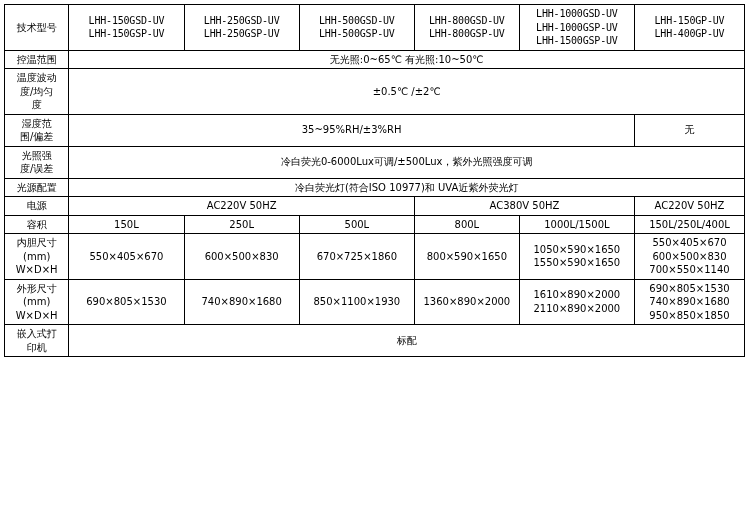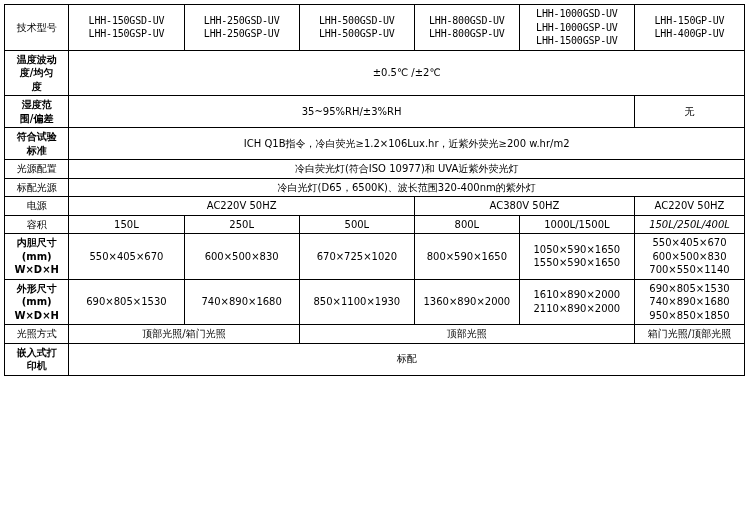--- a/index.html
+++ b/index.html
@@ -38,31 +38,29 @@
     margin-top: 28px;
   }
   td.nowrapcell {
     white-space: nowrap;
   }
   .mline {
     display: block;
   }
   .tiny {
     font-size: 9px;
-    font-style: italic;
   }
   td.modelcell {
     font-family: "DejaVu Sans Mono", "Liberation Mono", monospace;
     font-size: 9.5px;
     line-height: 1.5;
     letter-spacing: -0.2px;
   }
   td.l-tall {
     line-height: 1.15;
-    font-weight: bold;
   }
 </style>
 </head>
 <body>
 
 <table id="spec-table">
   <colgroup>
     <col style="width:62px">
     <col style="width:111px">
     <col style="width:111px">
@@ -95,58 +93,58 @@
       <span class="mline">LHH-1000GSD-UV</span>
       <span class="mline">LHH-1000GSP-UV</span>
       <span class="mline">LHH-1500GSP-UV</span>
     </td>
     <td class="modelcell">
       <span class="mline">LHH-150GP-UV</span>
       <span class="mline">LHH-400GP-UV</span>
     </td>
   </tr>
 
+  <tr>
+    <td class="label">控温范围</td>
+    <td colspan="6">无光照:0~65℃  有光照:10~50℃</td>
+  </tr>
 
   <tr>
     <td class="label l-tall">
       <span class="mline">温度波动</span>
       <span class="mline">度/均匀</span>
       <span class="mline">度</span>
     </td>
     <td colspan="6">±0.5℃ /±2℃</td>
   </tr>
 
   <tr>
     <td class="label l-tall">
       <span class="mline">湿度范</span>
       <span class="mline">围/偏差</span>
     </td>
     <td colspan="5">35~95%RH/±3%RH</td>
     <td>无</td>
   </tr>
 
-
-
-  <tr>
-    <td class="label l-tall">
-      <span class="mline">符合试验</span>
-      <span class="mline">标准</span>
-    </td>
-    <td colspan="6">ICH Q1B指令，冷白荧光≥1.2×106Lux.hr，近紫外荧光≥200 w.hr/m2</td>
-  </tr>
+  <tr>
+    <td class="label l-tall">
+      <span class="mline">光照强</span>
+      <span class="mline">度/误差</span>
+    </td>
+    <td colspan="6">冷白荧光0-6000Lux可调/±500Lux，紫外光照强度可调</td>
+  </tr>
+
+
 
   <tr>
     <td class="label">光源配置</td>
     <td colspan="6">冷白荧光灯(符合ISO 10977)和 UVA近紫外荧光灯</td>
   </tr>
 
-  <tr>
-    <td class="label">标配光源</td>
-    <td colspan="6">冷白光灯(D65，6500K)、波长范围320-400nm的紫外灯</td>
-  </tr>
 
 
 
   <tr>
     <td class="label">电源</td>
     <td colspan="3">AC220V 50HZ</td>
     <td colspan="2">AC380V 50HZ</td>
     <td>AC220V 50HZ</td>
   </tr>
 
@@ -166,21 +164,21 @@
       <span class="mline">(mm)</span>
       <span class="mline">W×D×H</span>
     </td>
     <td class="nowrapcell">
       <span class="mline">550×405×670</span>
     </td>
     <td class="nowrapcell">
       <span class="mline">600×500×830</span>
     </td>
     <td class="nowrapcell">
-      <span class="mline">670×725×1020</span>
+      <span class="mline">670×725×1860</span>
     </td>
     <td class="nowrapcell">
       <span class="mline">800×590×1650</span>
     </td>
     <td class="nowrapcell">
       <span class="mline">1050×590×1650</span>
       <span class="mline">1550×590×1650</span>
     </td>
     <td class="nowrapcell">
       <span class="mline">550×405×670</span>
@@ -211,26 +209,20 @@
       <span class="mline">1610×890×2000</span>
       <span class="mline">2110×890×2000</span>
     </td>
     <td class="nowrapcell">
       <span class="mline">690×805×1530</span>
       <span class="mline">740×890×1680</span>
       <span class="mline">950×850×1850</span>
     </td>
   </tr>
 
-  <tr>
-    <td class="label">光照方式</td>
-    <td colspan="2">顶部光照/箱门光照</td>
-    <td colspan="3">顶部光照</td>
-    <td>箱门光照/顶部光照</td>
-  </tr>
 
   <tr>
     <td class="label l-tall">
       <span class="mline">嵌入式打</span>
       <span class="mline">印机</span>
     </td>
     <td colspan="6">标配</td>
   </tr>
 </tbody>
   </table>

